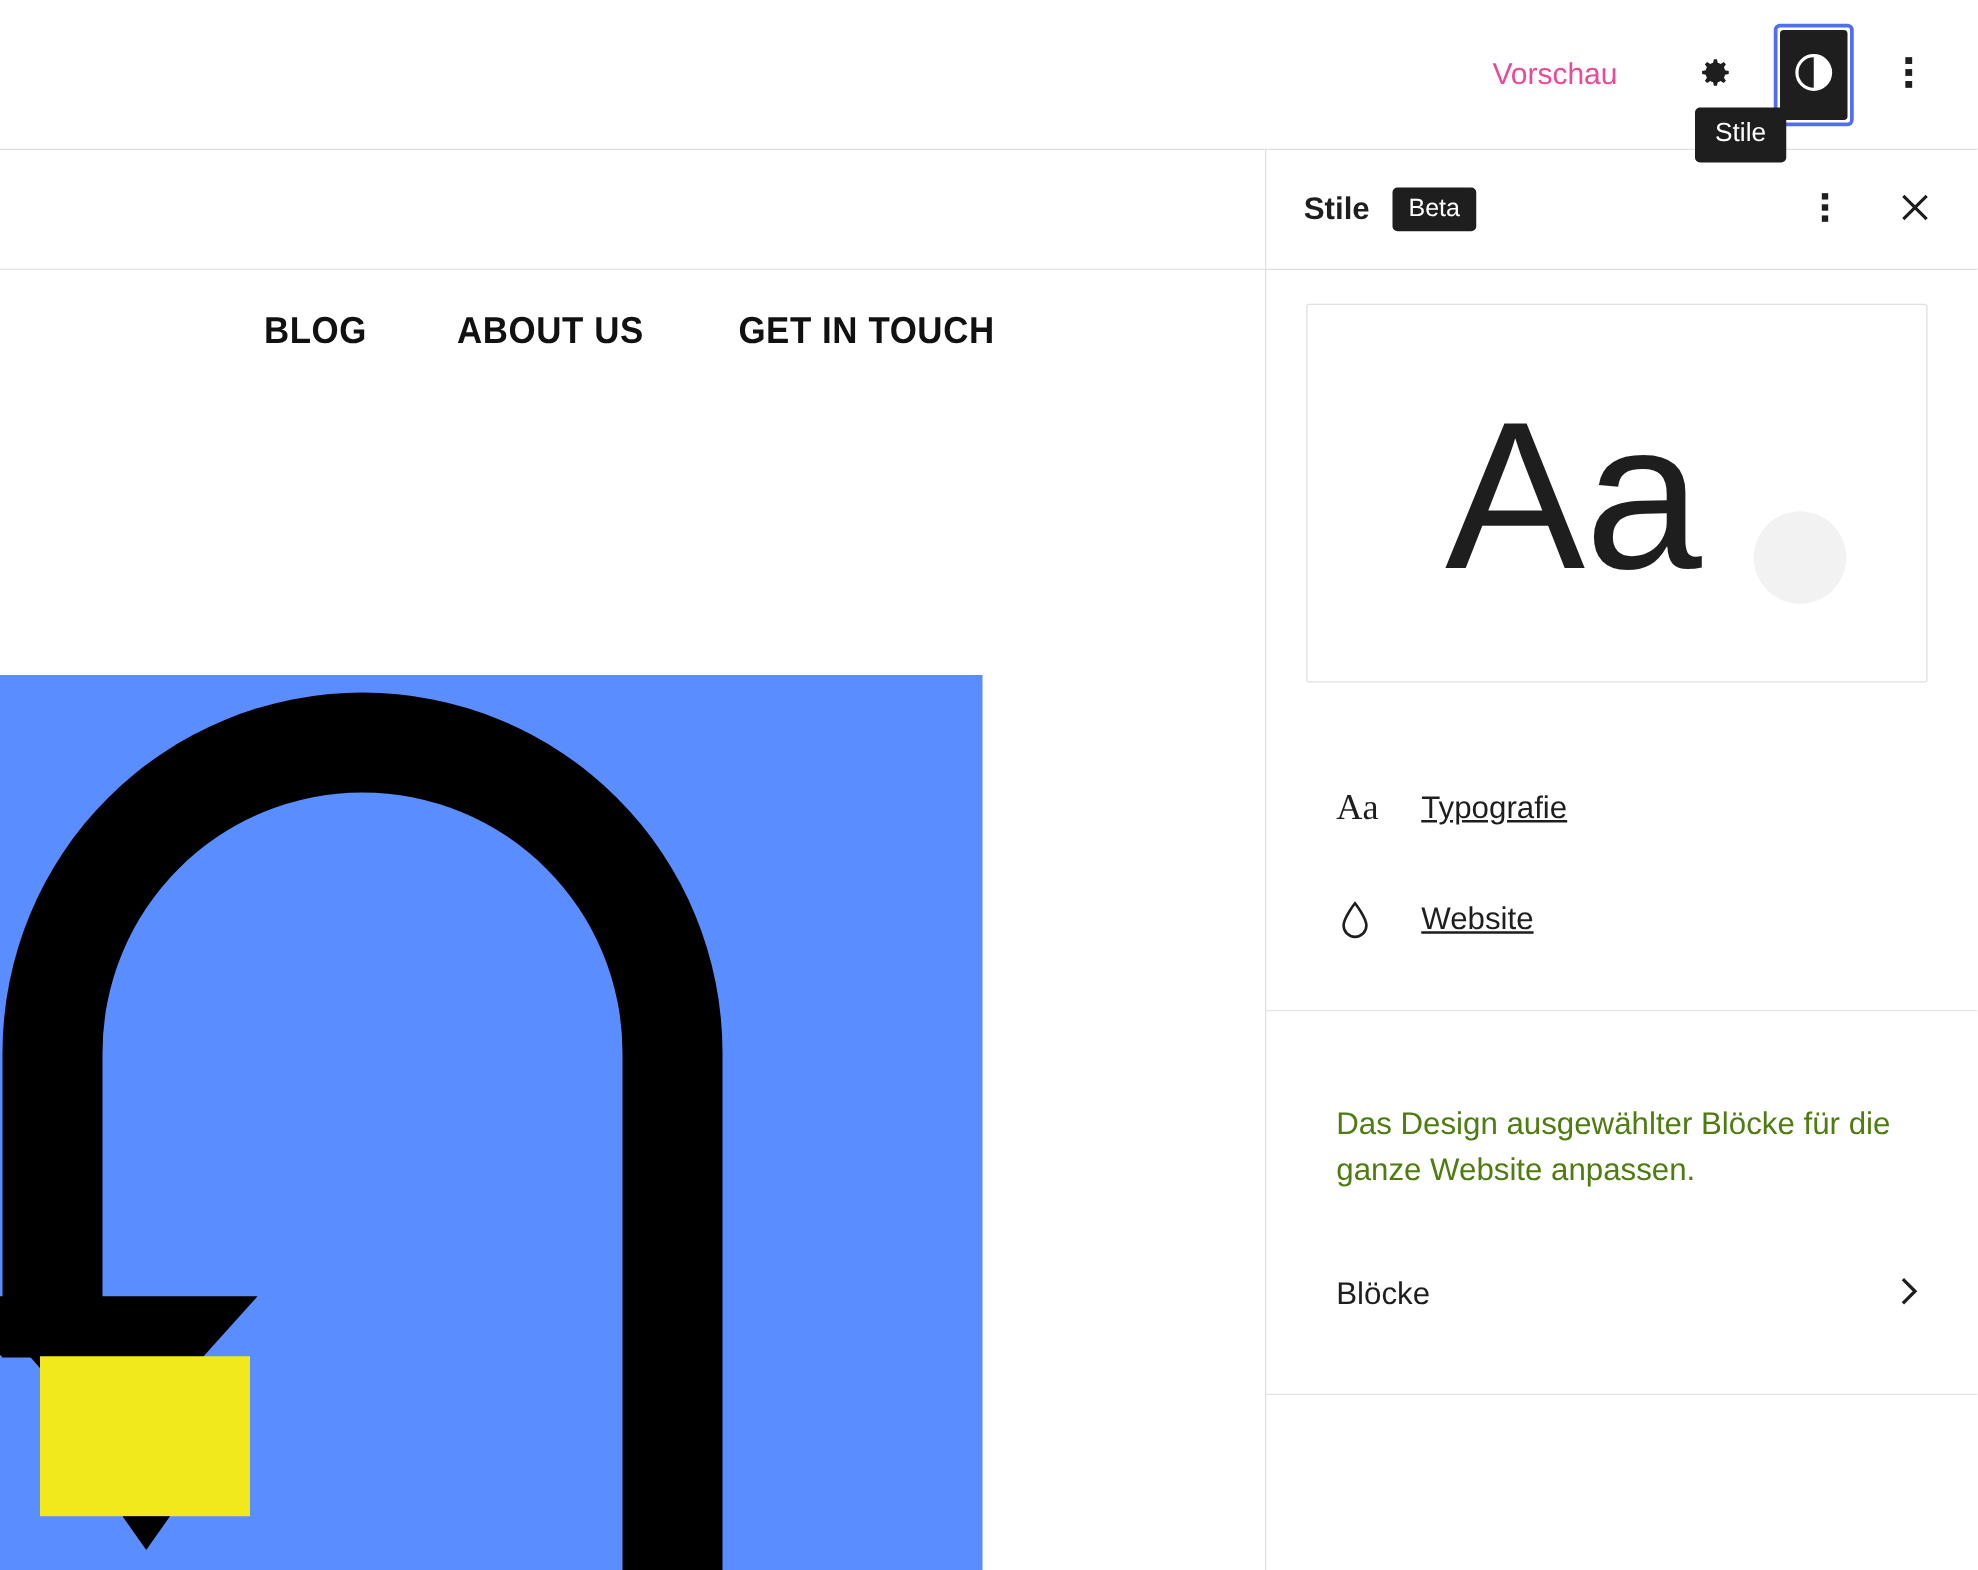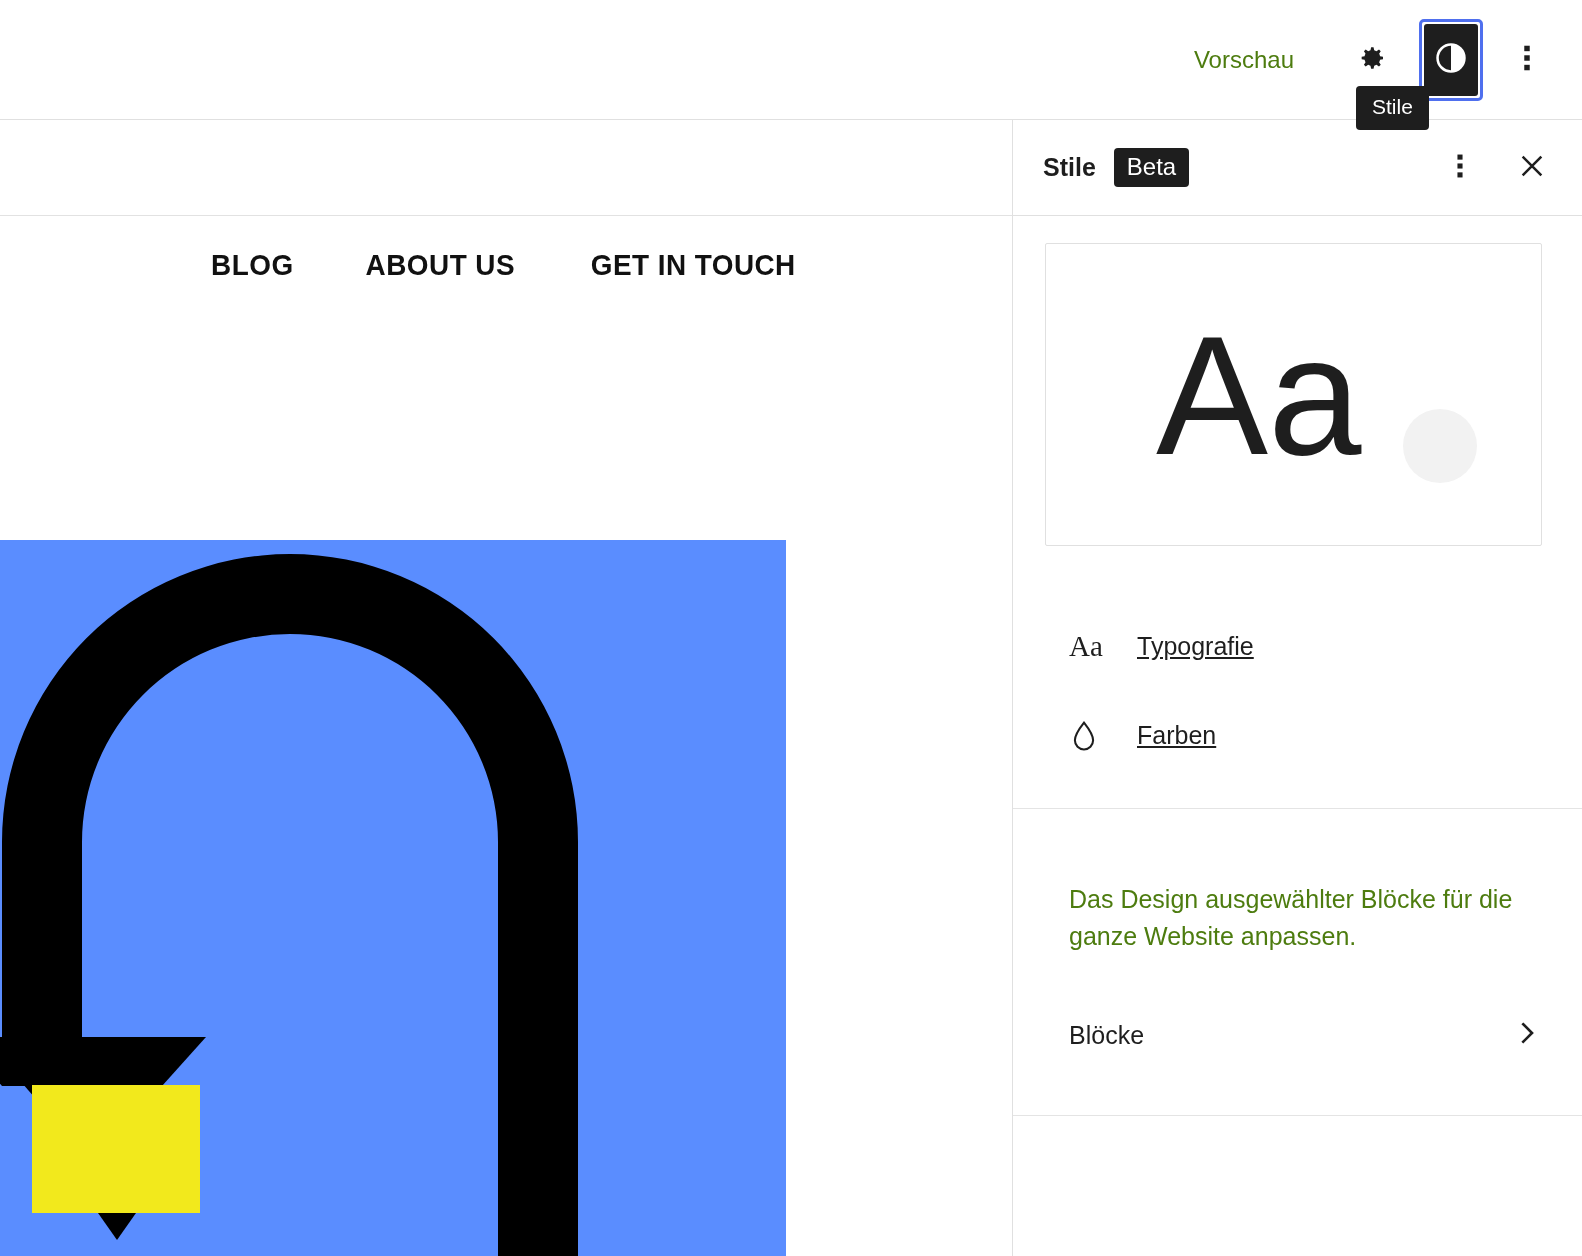--- a/index.html
+++ b/index.html
@@ -23,21 +23,21 @@
     border-bottom: 1px solid #e0e0e0;
     display: flex;
     align-items: center;
     justify-content: flex-end;
     padding-right: 28px;
     gap: 0px;
   }
 
   #preview-link {
     font-size: 24px;
-    color: #4d7c0f;
+    color: #ec4899;
     text-decoration: none;
     padding: 10px 16px;
     cursor: pointer;
     white-space: nowrap;
   }
 
   #save-button {
     background: #3858e9;
     color: #ffffff;
     border: none;
@@ -183,21 +183,21 @@
   }
   #sidebar-title {
     font-size: 25px;
     font-weight: bold;
     color: #1e1e1e;
   }
   #beta-badge {
     margin-left: 18px;
     background: #1e1e1e;
     color: #ffffff;
-    font-size: 24px;
+    font-size: 20px;
     border-radius: 4px;
     padding: 7px 13px 8px 13px;
     line-height: 1;
   }
   #sidebar-header-spacer { flex: 1; }
   .sidebar-hdr-btn {
     width: 48px;
     height: 48px;
     display: flex;
     align-items: center;
@@ -406,21 +406,21 @@
       </span>
       <span class="menu-label">Typografie</span>
     </div>
 
     <div class="menu-row">
       <span class="menu-icon">
         <svg width="30" height="34" viewBox="0 0 24 28" fill="none" stroke="#1e1e1e" stroke-width="1.7">
           <path d="M12 3 C12 3 4.5 12.5 4.5 17.6 A7.5 7.5 0 0 0 19.5 17.6 C19.5 12.5 12 3 12 3 Z"></path>
         </svg>
       </span>
-      <span class="menu-label">Farben</span>
+      <span class="menu-label">Website</span>
     </div>
   </div>
 
   <div class="divider" id="divider-1"></div>
 
   <div id="blocks-section">
     <p id="blocks-desc">Das Design ausgewählter Blöcke für die ganze Website anpassen.</p>
 
     <div id="blocks-row">
       <span id="blocks-row-label">Blöcke</span>

